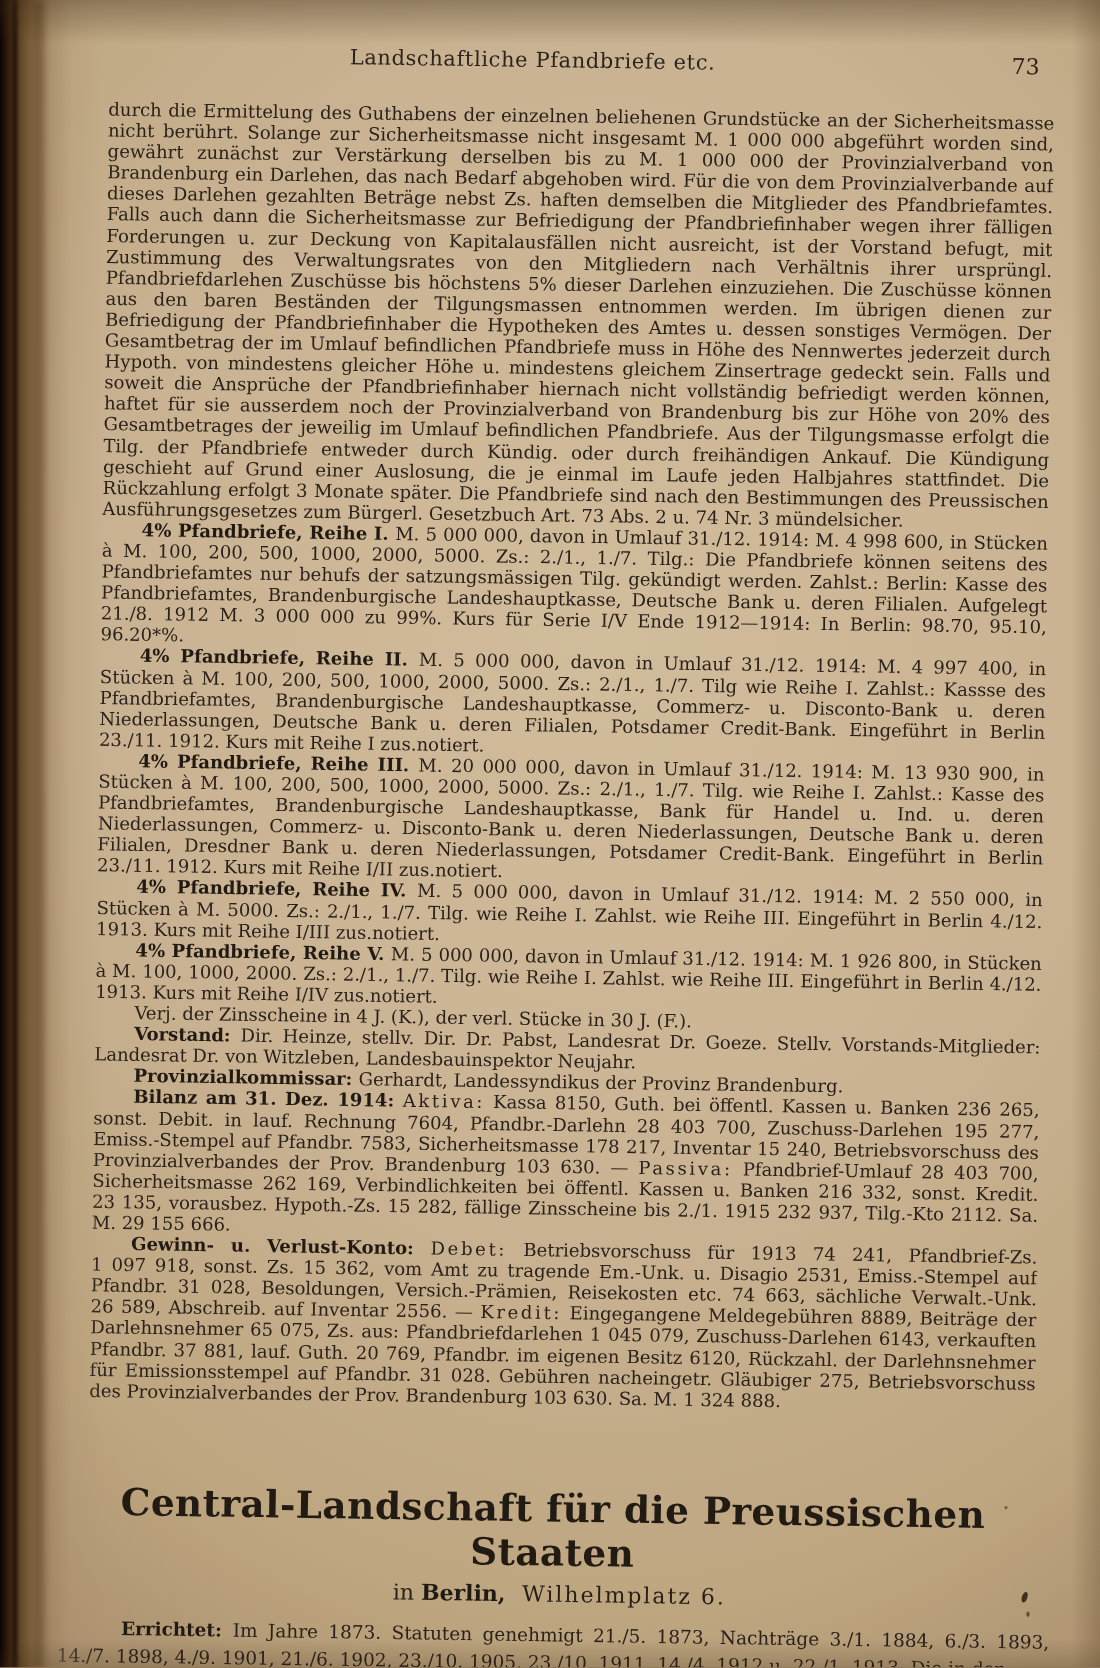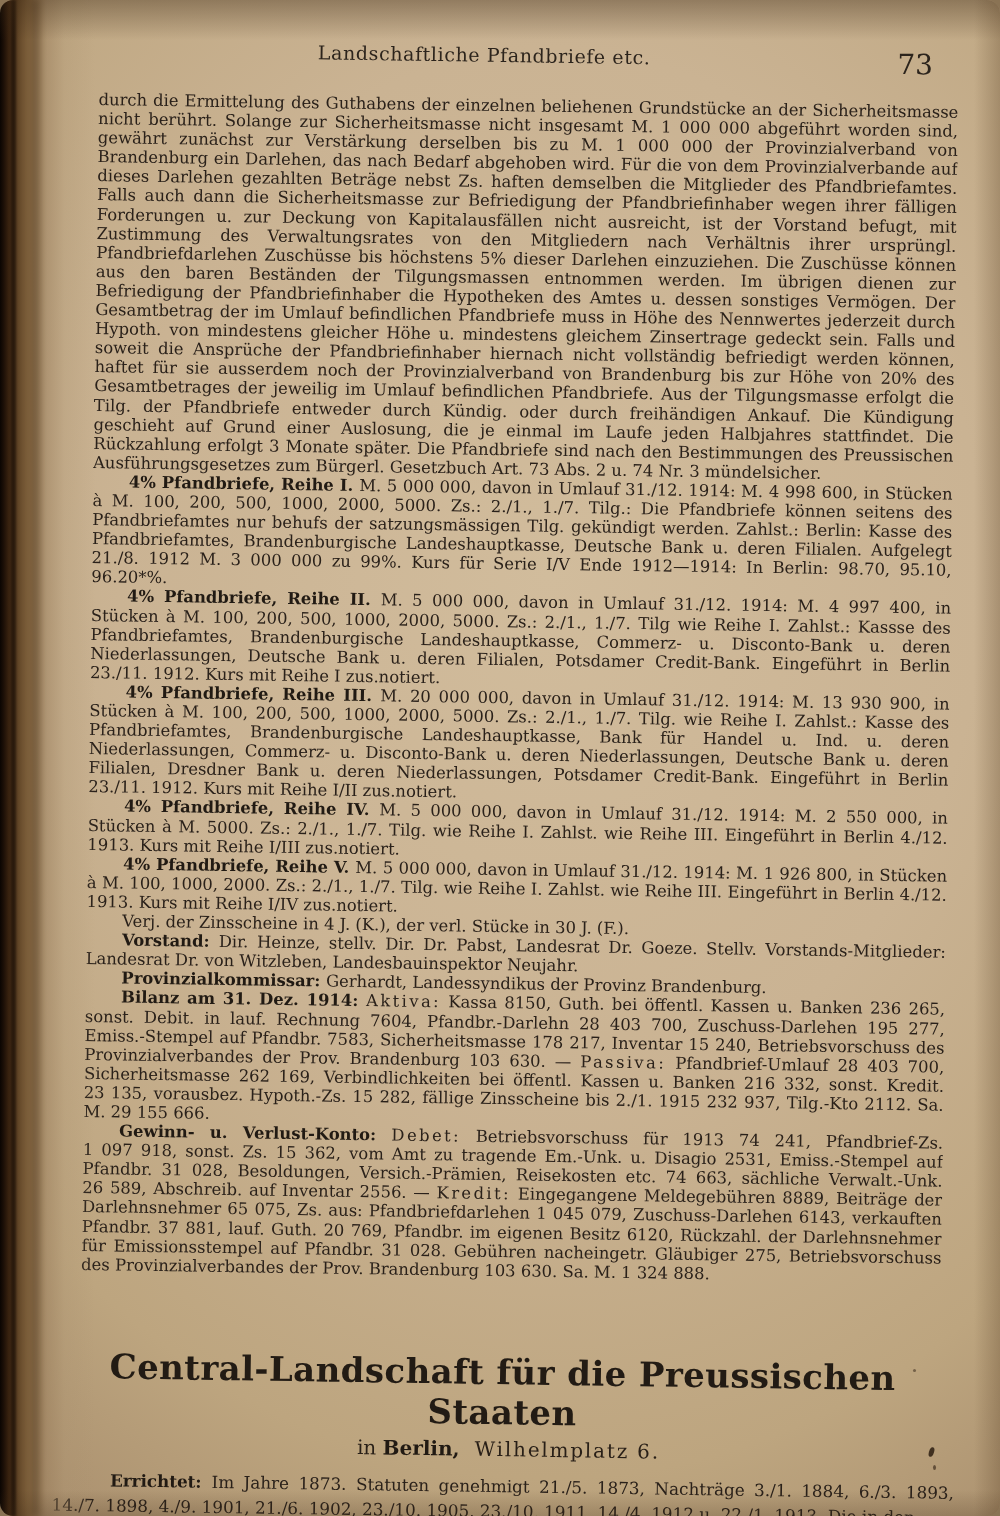--- a/index.html
+++ b/index.html
@@ -4,30 +4,29 @@
 <style>
   * { margin:0; padding:0; box-sizing:border-box; }
   html,body { width:1000px; height:1516px; overflow:hidden; }
   body { background:#8a7354; }
   .scan {
     position:relative; width:1000px; height:1516px; overflow:hidden;
     font-family:"DejaVu Serif","Liberation Serif",serif;
     color:#2a211a;
     background:
       radial-gradient(ellipse 900px 1100px at 55% 38%, #d1bc9c 0%, #cab393 48%, #bda57f 82%, #ac9270 100%);
-    border-radius: 13px;
   }
   .tilt { position:absolute; left:0; top:0; width:1000px; height:1516px;
           transform:rotate(0.85deg); transform-origin:500px 0; }
 
   
   .running-header { position:absolute; top:44px; left:100px; width:860px; height:26px; }
   .rh-title { display:block; text-align:center; padding-right:90px;
               font-size:19px; letter-spacing:0.6px; color:#2c241c; }
-  .rh-page { position:absolute; right:26px; top:-2px; font-size:28px; color:#2c241c; }
+  .rh-page { position:absolute; right:14px; top:-2px; font-size:20px; color:#2c241c; }
 
   
   .body-text { position:absolute; top:96px; left:100px; width:860px; height:1250px;
                overflow:hidden; font-size:16.4px; line-height:19.1px;
                text-align:justify; hyphens:auto; -webkit-hyphens:auto; }
   .para { text-align:justify; }
   .para.indent { text-indent:36px; }
   .b  { font-weight:700; color:#211a13; }
   .b::after { content:"\00a0"; }
   .sp { letter-spacing:2.4px; }

